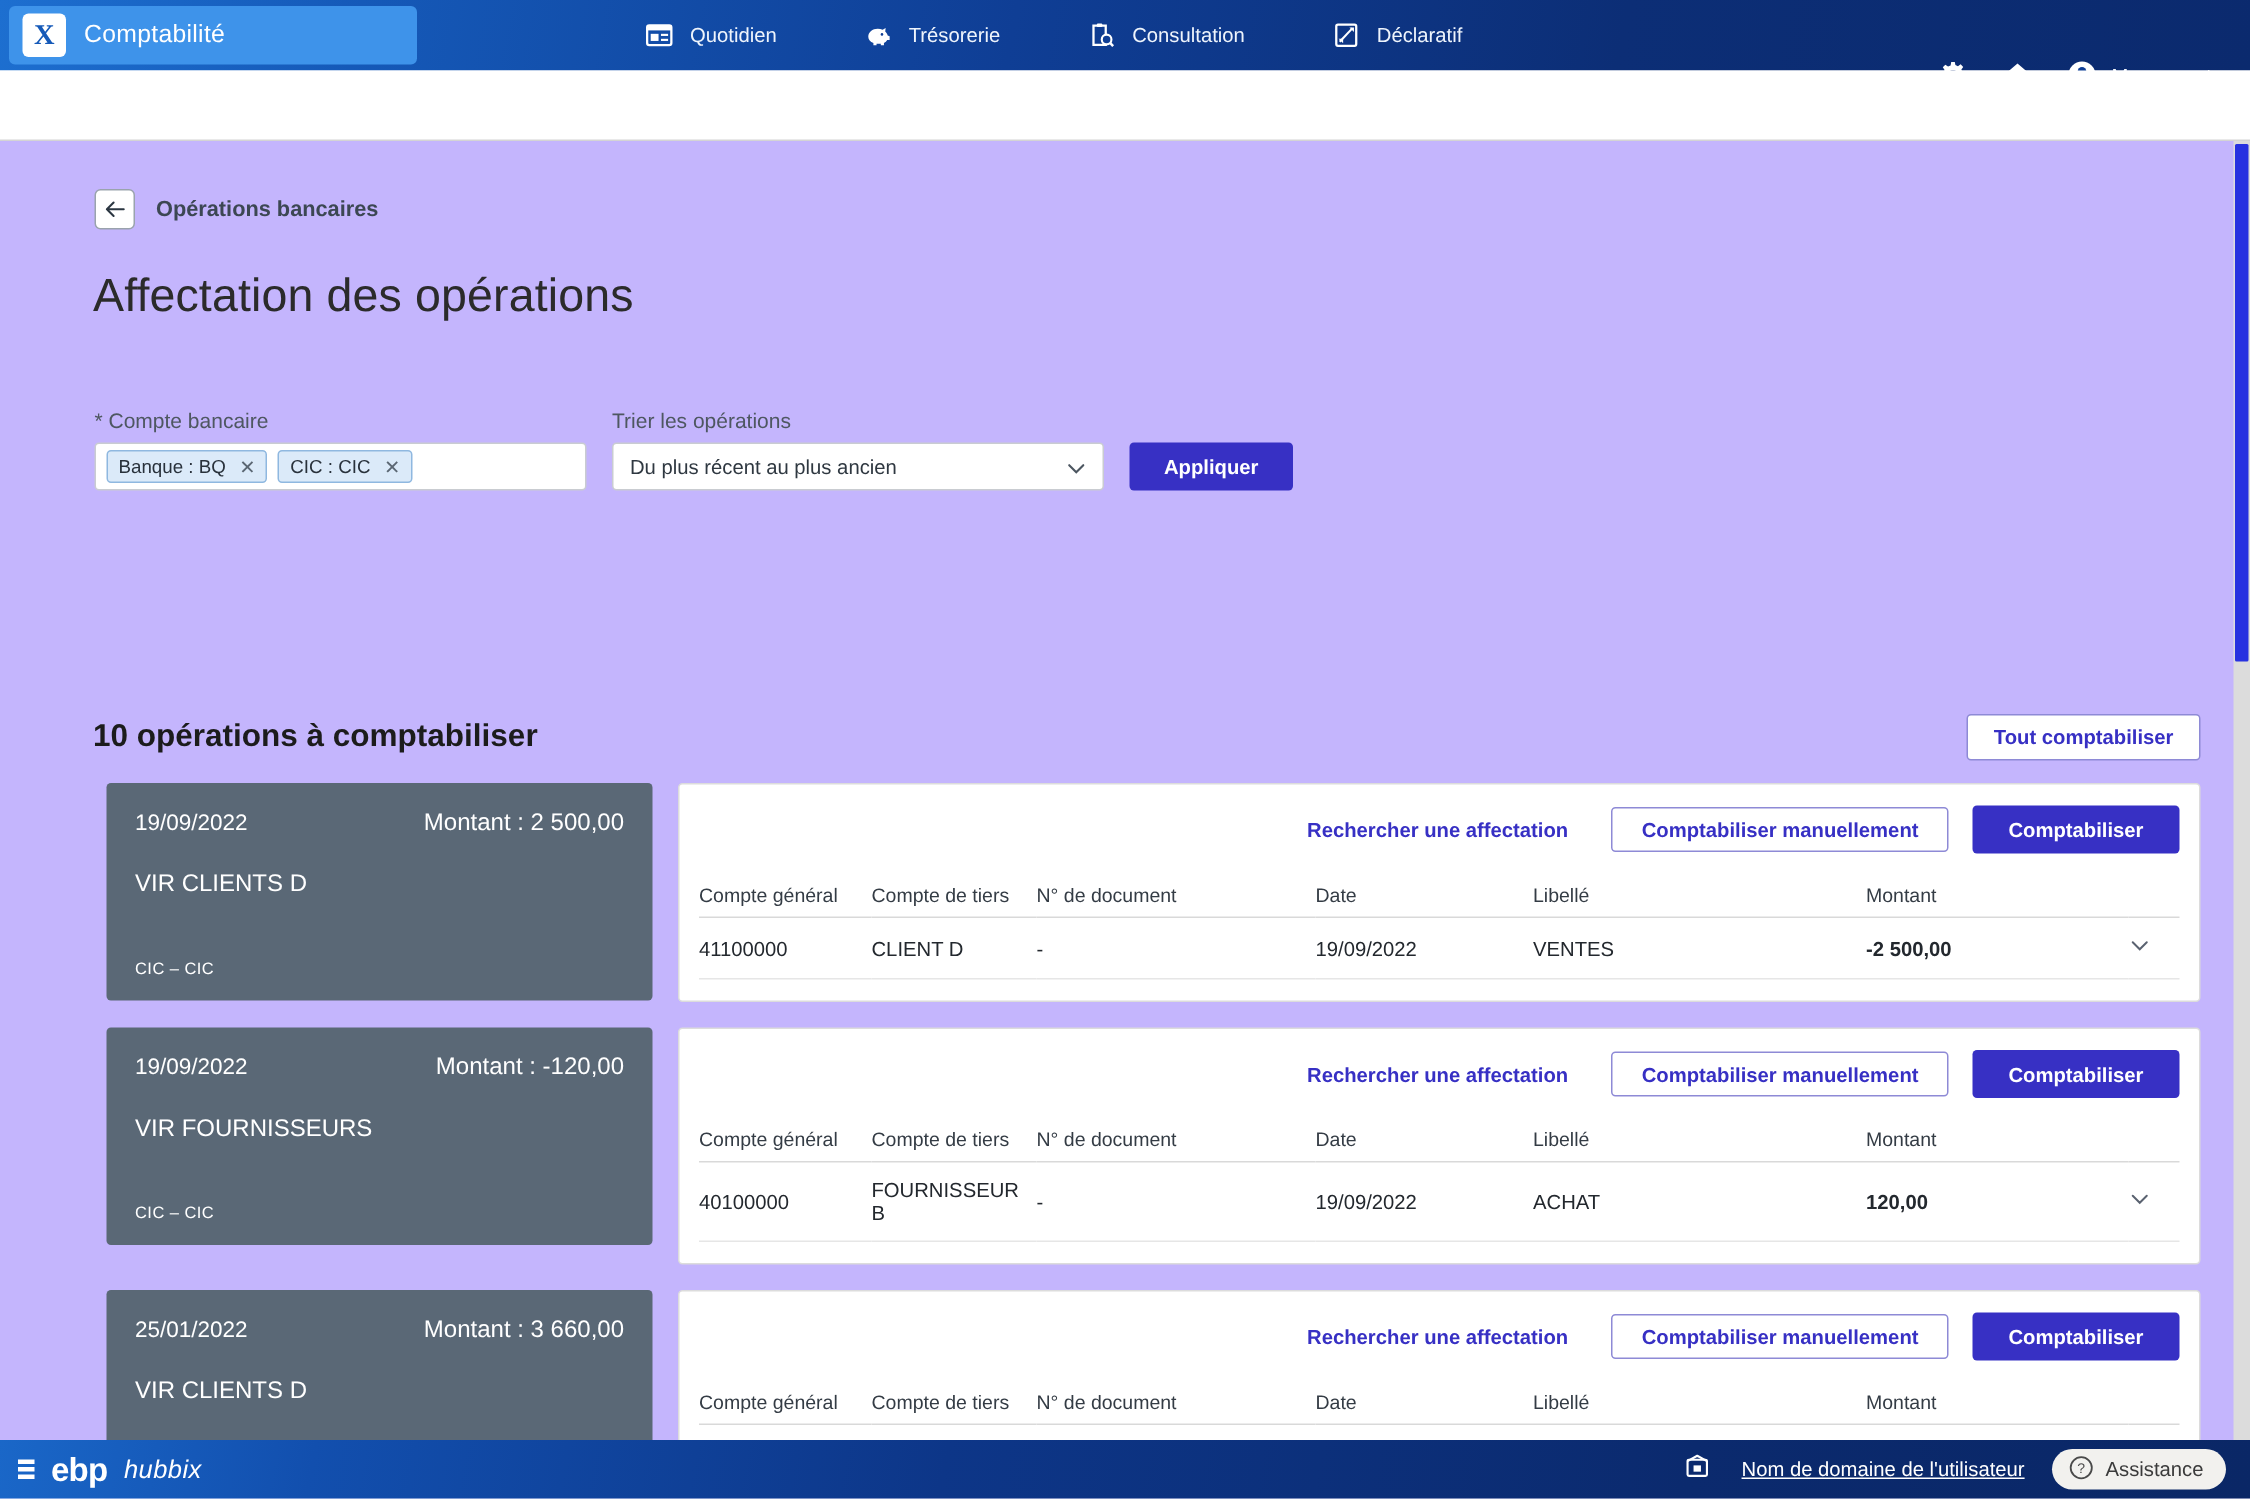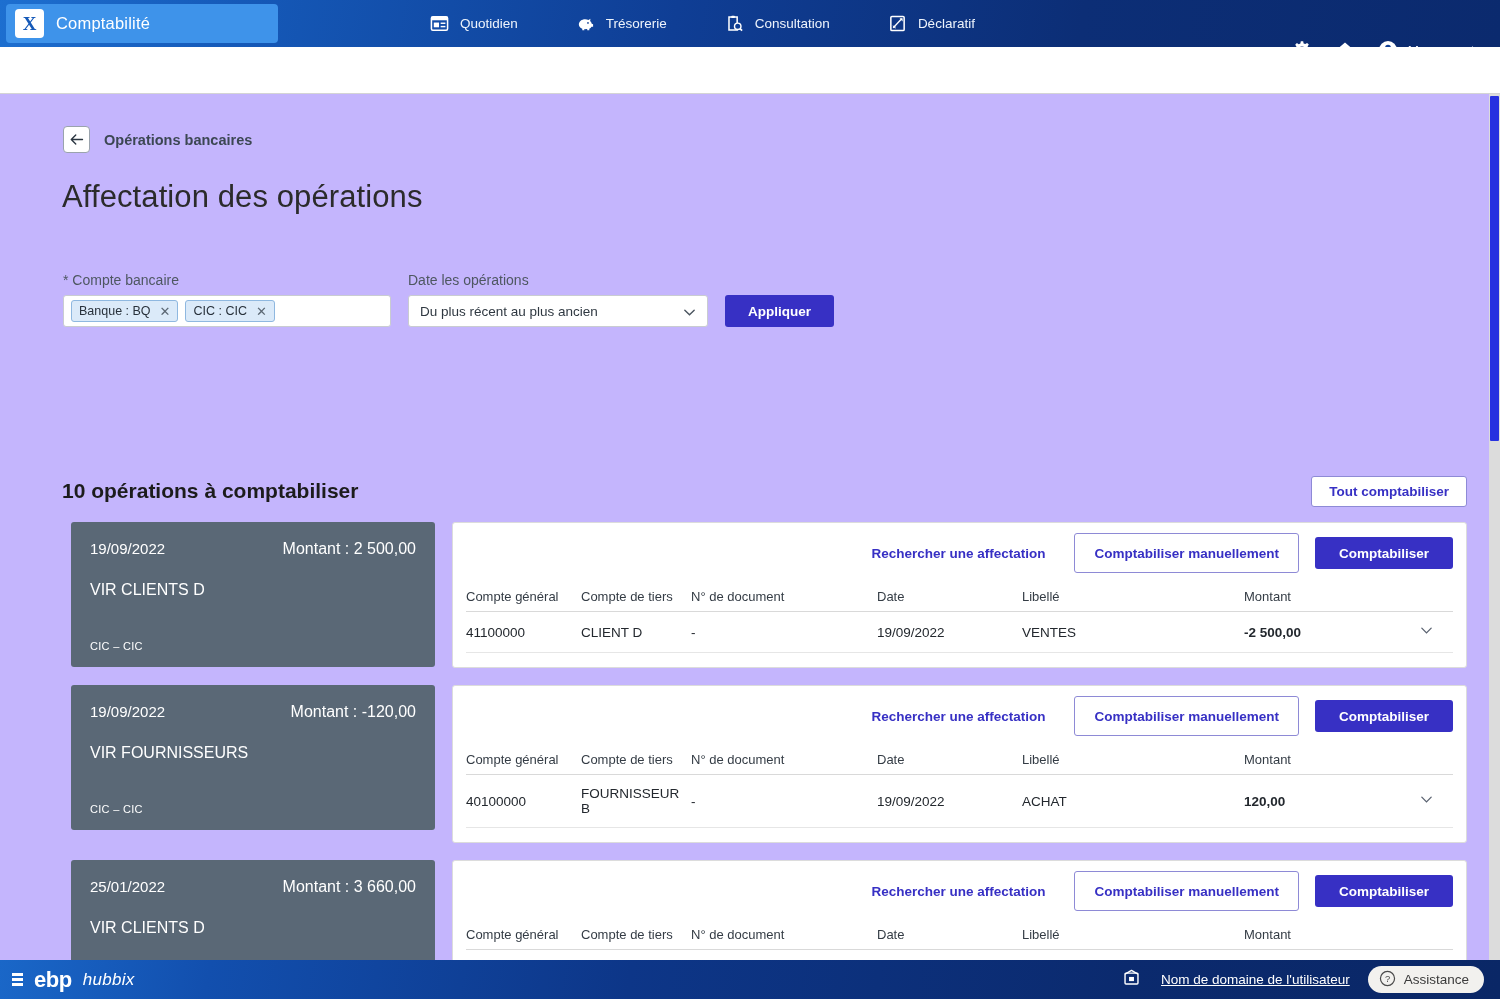--- a/index.html
+++ b/index.html
@@ -70,21 +70,21 @@
   }
   .chip {
     display: inline-flex; align-items: center; gap: 9px;
     height: 22px; padding: 0 7px;
     background: #dbeaf9; border: 1px solid #8fb8e0; border-radius: 3px;
     font-size: 12.5px; color: #28313b; white-space: nowrap;
   }
   .chip .x { color: #5b6773; font-size: 13px; cursor: pointer; line-height: 1; }
 
   .selectbox {
-    position: relative; width: 300px; height: 32px; background: #fff;
+    position: relative; width: 328px; height: 32px; background: #fff;
     border: 1px solid #c9ccd1; border-radius: 3px;
     display: flex; align-items: center; padding: 0 11px; font-size: 13.5px; color: #2f3841;
   }
   .selectbox .chev { position: absolute; right: 10px; top: 9px; }
 
   .btn-primary {
     height: 32px; padding: 0 23px; background: #3730c4; border: none; border-radius: 3px;
     color: #fff; font-size: 13.5px; font-weight: bold; cursor: pointer;
     font-family: "Liberation Sans", sans-serif;
   }
@@ -112,21 +112,21 @@
   .op-label { font-size: 16px; margin-top: 23px; }
   .op-bank { font-size: 11px; position: absolute; bottom: 15px; left: 19px; letter-spacing: .3px; }
 
   .op-detail {
     flex: 1; background: #fff; border: 1px solid #dcdcdc; border-radius: 3px;
     padding: 12px 13px 14px 13px; display: flex; flex-direction: column;
   }
   .detail-actions { display: flex; align-items: center; justify-content: flex-end; gap: 16px; height: 36px; }
   .link-search { color: #3730c4; font-size: 13.5px; font-weight: bold; cursor: pointer; margin-right: 13px; }
   .btn-outline {
-    height: 40px; padding: 0 19px; background: #fff; border: 1px solid #8e8ad6; border-radius: 3px;
+    height: 30px; padding: 0 19px; background: #fff; border: 1px solid #8e8ad6; border-radius: 3px;
     color: #3730c4; font-size: 13.5px; font-weight: bold; cursor: pointer; white-space: nowrap;
     font-family: "Liberation Sans", sans-serif;
   }
   .btn-blue {
     height: 32px; width: 138px; background: #3730c4; border: none; border-radius: 3px;
     color: #fff; font-size: 13.5px; font-weight: bold; cursor: pointer;
     font-family: "Liberation Sans", sans-serif;
   }
 
   table.lines { width: 100%; border-collapse: collapse; margin-top: 18px; }
@@ -274,21 +274,21 @@
             <span class="x">✕</span>
           </span>
           <span class="chip">
             <span>CIC : CIC</span>
             <span class="x">✕</span>
           </span>
         </div>
       </div>
 
       <div>
-        <div class="field-label">Date les opérations</div>
+        <div class="field-label">Trier les opérations</div>
         <div class="selectbox">
           <span>Du plus récent au plus ancien</span>
           <span class="chev">
             <svg viewBox="0 0 16 16" width="15" height="15">
                 <path d="M3 5.5 8 10.5l5-5" fill="none" stroke="#4c5660" stroke-width="1.5" stroke-linecap="round"></path>
               </svg>
           </span>
         </div>
       </div>
 

